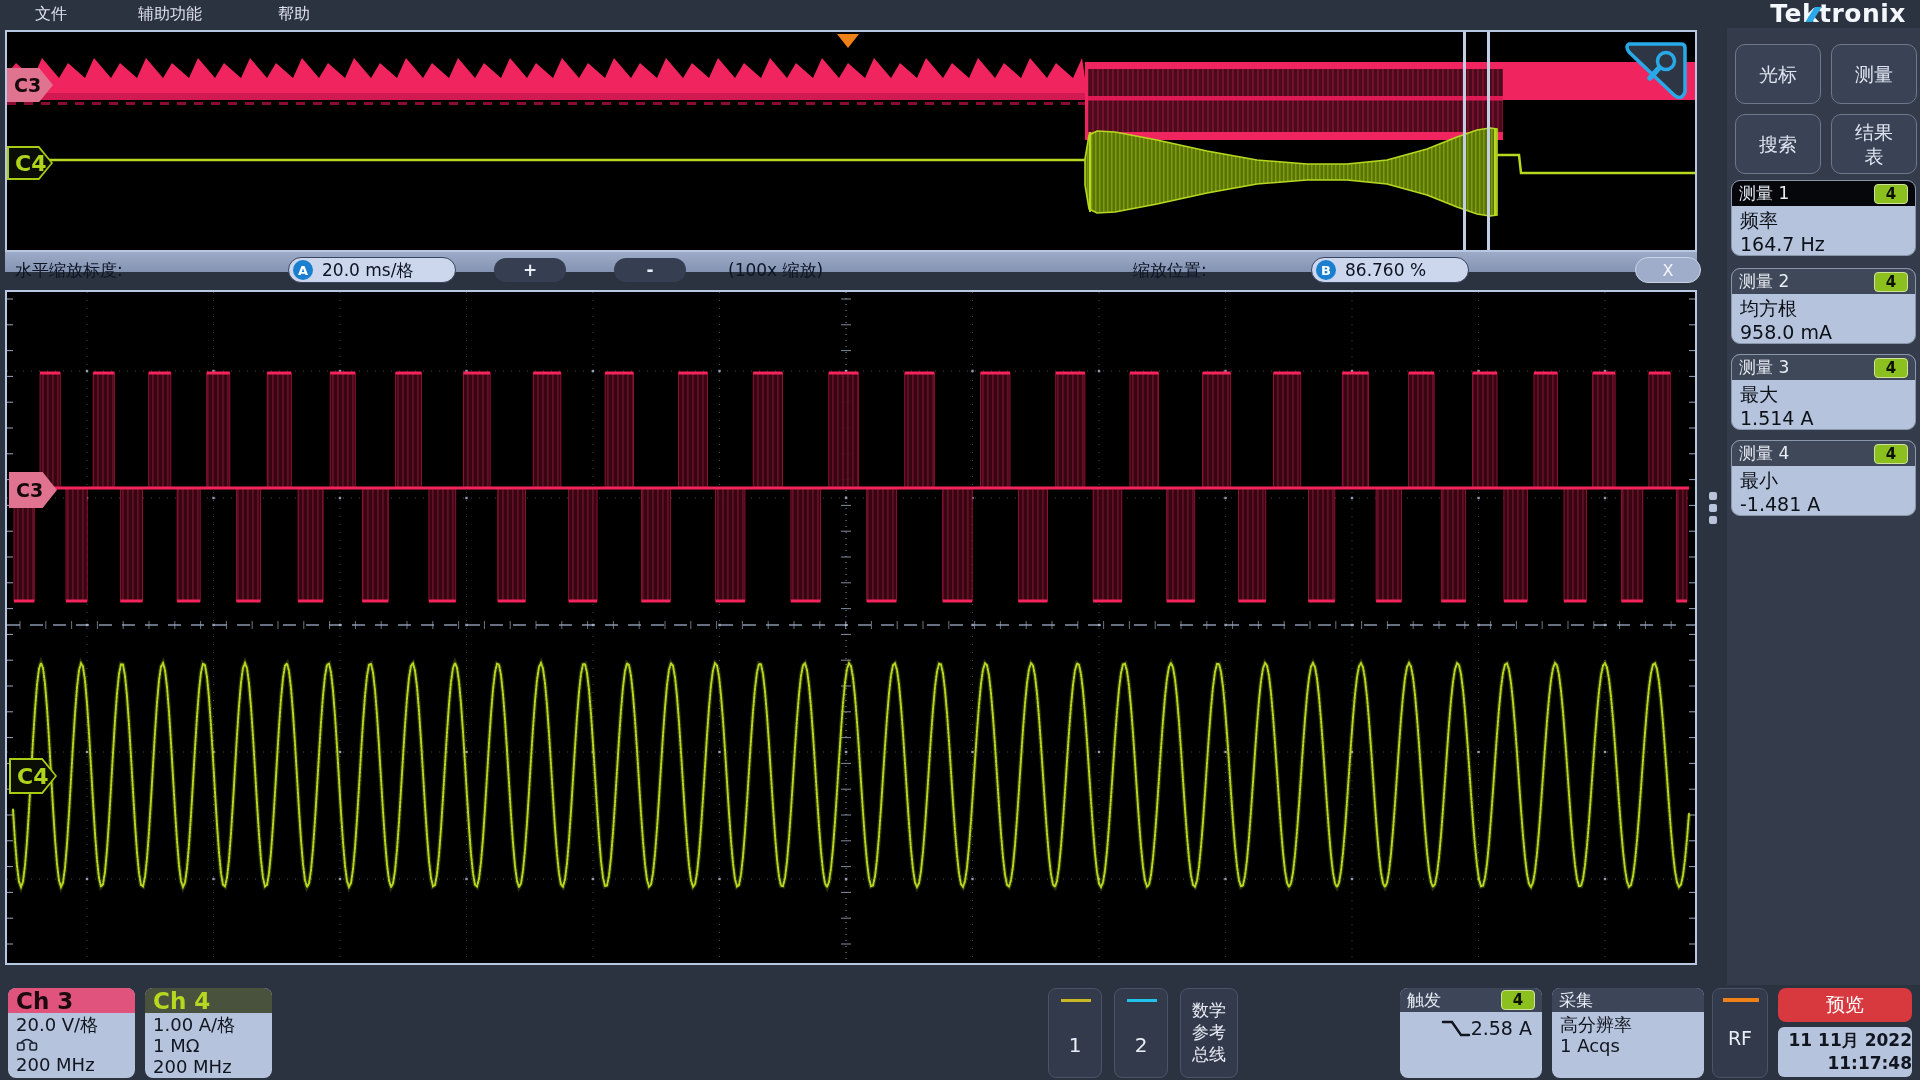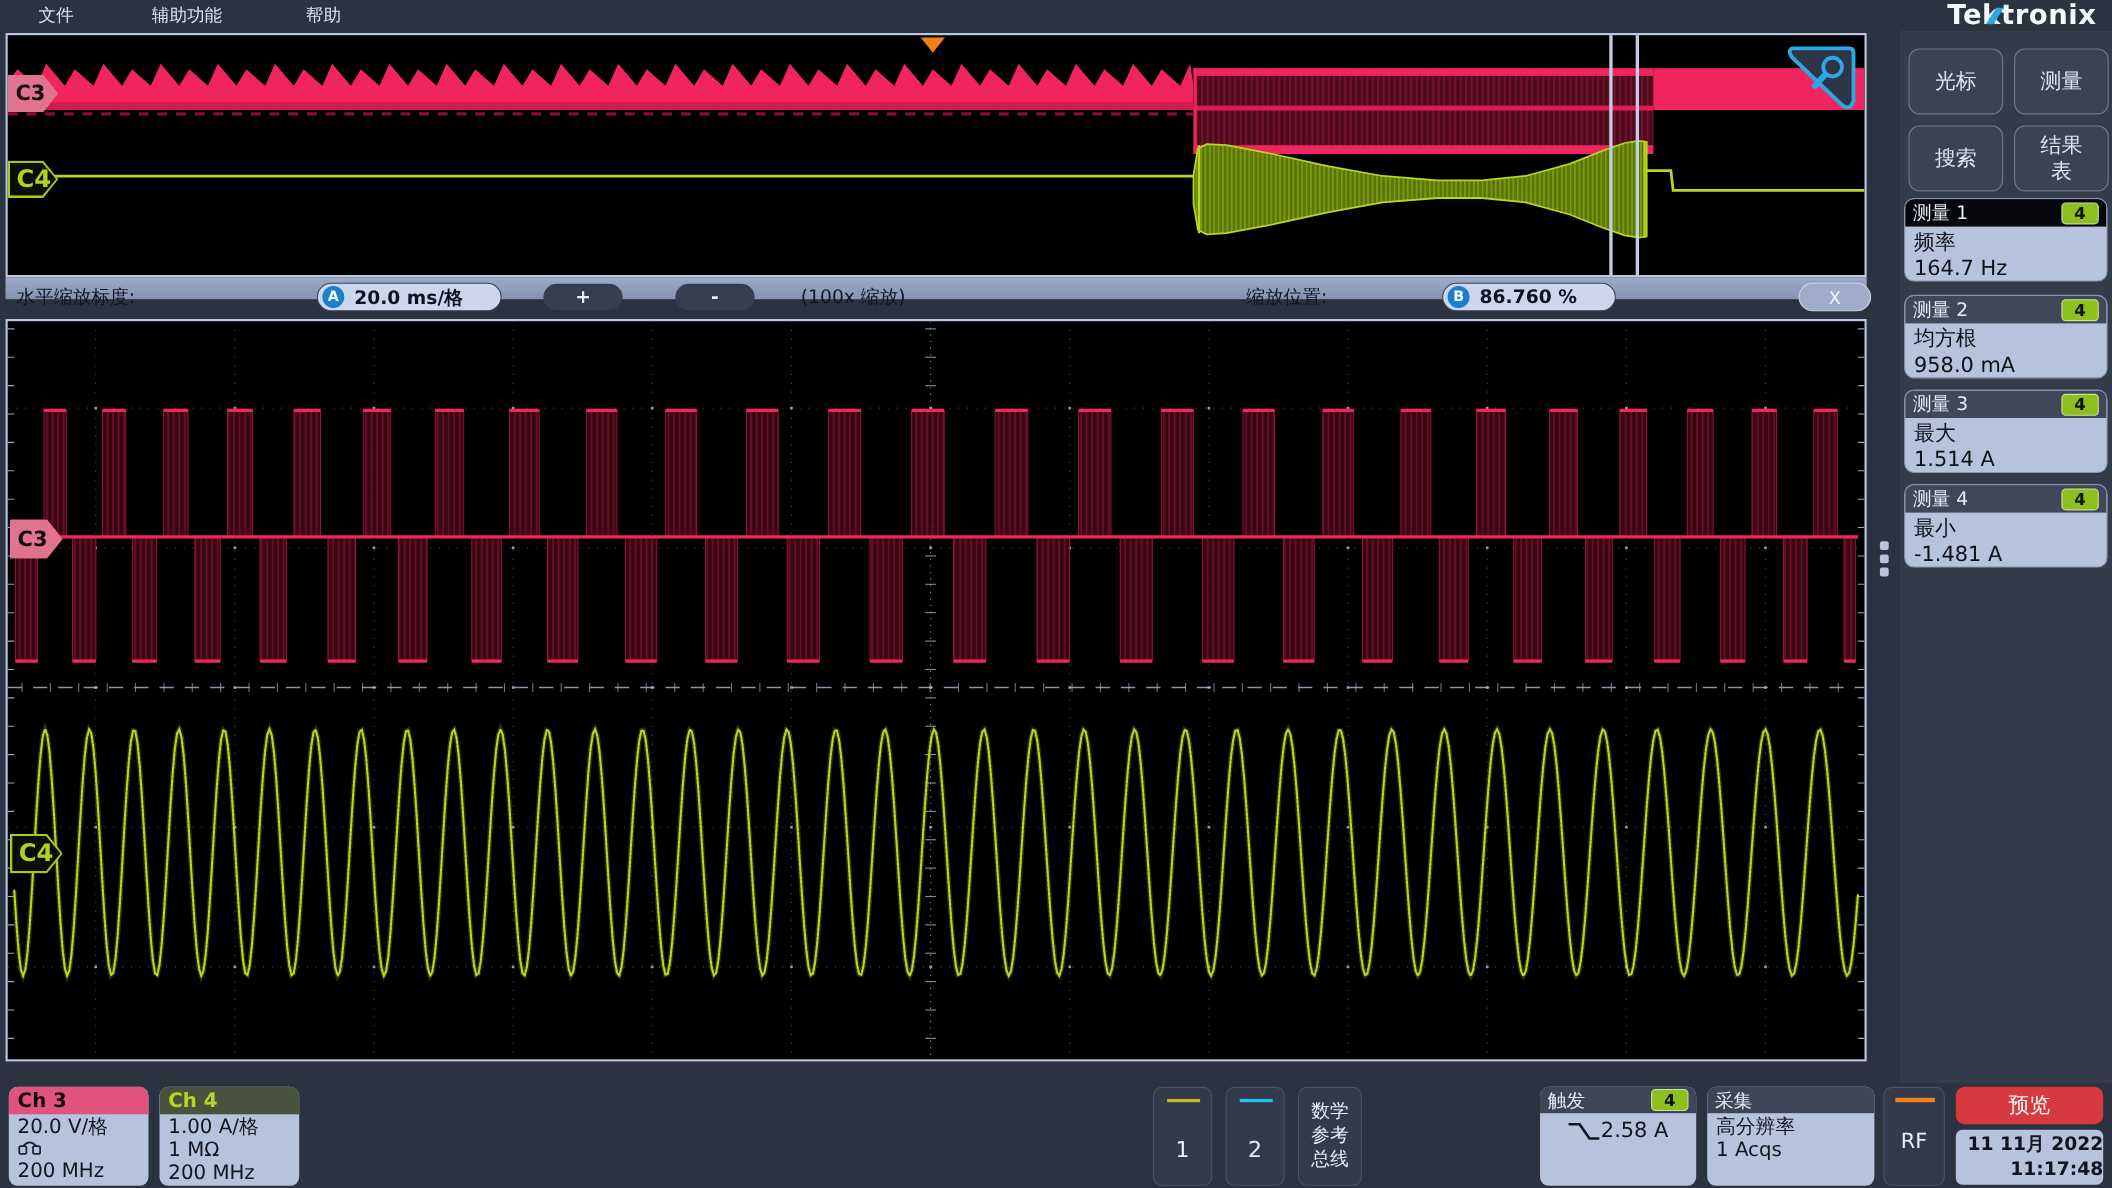--- a/index.html
+++ b/index.html
@@ -24,21 +24,21 @@
   .tag.c4{background:#a8cc14;}
   .tag.c4 .inner{position:absolute;inset:2px;clip-path:polygon(0 0,70% 0,100% 50%,70% 100%,0 100%);background:#0a0e04;display:flex;align-items:center;padding-left:6px;color:#b0d41c;font-size:22px;font-weight:700;}
 
   .trig-marker{position:absolute;width:0;height:0;border-left:11px solid transparent;border-right:11px solid transparent;border-top:14px solid #f08018;}
   .zoomwin-line{position:absolute;top:0;width:3px;height:218px;background:#c2cee4;}
 
   
   .zb-label{position:absolute;top:0;height:36px;line-height:36px;color:#0d1524;font-size:17px;font-weight:500;}
   .pill{position:absolute;top:5px;height:26px;border-radius:13px;background:#ccd7ee;border:1px solid #39455e;display:flex;align-items:center;padding:0 12px 0 4px;gap:9px;}
   .pill .circ{width:20px;height:20px;border-radius:50%;background:#1b7fd0;color:#fff;font-size:13px;font-weight:700;display:flex;align-items:center;justify-content:center;}
-  .pill .val{font-size:17px;font-weight:700;color:#0c1322;white-space:nowrap;}
+  .pill .val{font-size:17px;font-weight:400;color:#0c1322;white-space:nowrap;}
   .zb-btn{position:absolute;top:6px;height:24px;border-radius:12px;background:#363e52;color:#e9edf5;font-size:17px;font-weight:700;display:flex;align-items:center;justify-content:center;cursor:pointer;}
   .zb-close{position:absolute;top:5px;height:26px;border-radius:13px;background:#9fadca;border:1px solid #c9d4e8;color:#f3f6fb;font-size:16px;display:flex;align-items:center;justify-content:center;}
 
   
   .dots{position:absolute;left:1709px;top:492px;}
   .dots div{width:8px;height:8px;border-radius:2px;background:#b8c4da;margin-bottom:4px;}
 
   
   .sidebar{position:absolute;left:1727px;top:28px;width:193px;height:957px;background:#343c4c;}
   .sb-btn{position:absolute;width:86px;height:60px;border:1px solid #6e788c;border-radius:10px;background:#3a4255;color:#e0e6f1;font-size:19px;display:flex;align-items:center;justify-content:center;text-align:center;line-height:24px;word-break:break-all;padding:2px 16px;cursor:pointer;}
@@ -46,21 +46,21 @@
   .mcard{position:absolute;left:4px;width:185px;height:76px;border-radius:9px;border:1px solid #8a96aa;overflow:hidden;background:#b6c3dc;cursor:pointer;}
   .mcard .hd{height:25px;background:#3e4858;display:flex;align-items:center;padding:0 7px;}
   .mcard.sel .hd{background:#05070b;}
   .mcard .hd .t{color:#e7ecf5;font-size:17px;}
   .badge{margin-left:auto;width:34px;height:20px;background:#8cc01e;border:1px solid #cfe09a;border-radius:4px;color:#0c1200;font-size:15px;font-weight:700;display:flex;align-items:center;justify-content:center;}
   .mcard .bd{padding:2px 0 0 8px;color:#0c1118;font-size:19px;line-height:24px;}
 
   
   .bottombar{position:absolute;left:0;top:985px;width:1920px;height:95px;background:#2b3240;}
   .chcard{position:absolute;top:3px;width:127px;height:90px;border-radius:8px;overflow:hidden;background:#b6c3dc;cursor:pointer;}
-  .chcard .hd{height:25px;display:flex;align-items:center;padding-left:8px;font-size:18px;font-weight:600;}
+  .chcard .hd{height:25px;display:flex;align-items:center;padding-left:8px;font-size:23px;font-weight:600;}
   .chcard .bd{padding:1px 0 0 8px;font-size:18px;line-height:21px;color:#10151f;}
   .wavebtn{position:absolute;top:3px;width:54px;height:90px;background:#323a4c;border:1px solid #4a5468;border-radius:8px;cursor:pointer;}
   .wavebtn .cline{position:absolute;left:12px;top:10px;width:30px;height:3px;}
   .wavebtn .lbl{position:absolute;left:0;top:44px;width:100%;text-align:center;color:#e9edf5;font-size:20px;}
   .mathbtn{position:absolute;left:1180px;top:3px;width:58px;height:90px;background:#323a4c;border:1px solid #4a5468;border-radius:8px;color:#e9edf5;font-size:17px;line-height:22px;text-align:center;word-break:break-all;padding:10px 11px 0 11px;cursor:pointer;}
   .bpanel{position:absolute;top:3px;height:90px;border-radius:8px;overflow:hidden;background:#b6c3dc;cursor:pointer;}
   .bpanel .hd{height:24px;background:#3c4658;color:#e7ecf5;font-size:17px;display:flex;align-items:center;padding:0 7px;}
   .bpanel .bd{padding:2px 0 0 8px;font-size:18px;line-height:21px;color:#10151f;}
   .rfbtn{position:absolute;left:1712px;top:3px;width:56px;height:90px;background:#323a4c;border:1px solid #4a5468;border-radius:8px;cursor:pointer;}
   .rfbtn .cline{position:absolute;left:10px;top:9px;width:36px;height:4px;background:#f08018;}
@@ -577,21 +577,21 @@
     </div>
 
     <div class="mathbtn">数学参考总线</div>
 
 
     <div class="bpanel" style="left:1400px;width:142px">
       <div class="hd">
           <span>触发</span>
         <span class="badge">4</span>
         </div>
-      <div class="bd" style="display:flex;align-items:center;justify-content:center;padding:6px 10px 0 10px">
+      <div class="bd" style="display:flex;align-items:center;justify-content:flex-end;padding:6px 10px 0 10px">
         <svg width="30" height="20" viewBox="0 0 30 20">
           <path d="M2,3 H11 L20,16 H28" fill="none" stroke="#10151f" stroke-width="2.4" stroke-linecap="round"></path>
         </svg>
         <span style="font-size:19px">2.58 A</span>
       </div>
     </div>
 
     <div class="bpanel" style="left:1552px;width:152px">
       <div class="hd">
           <span>采集</span>

